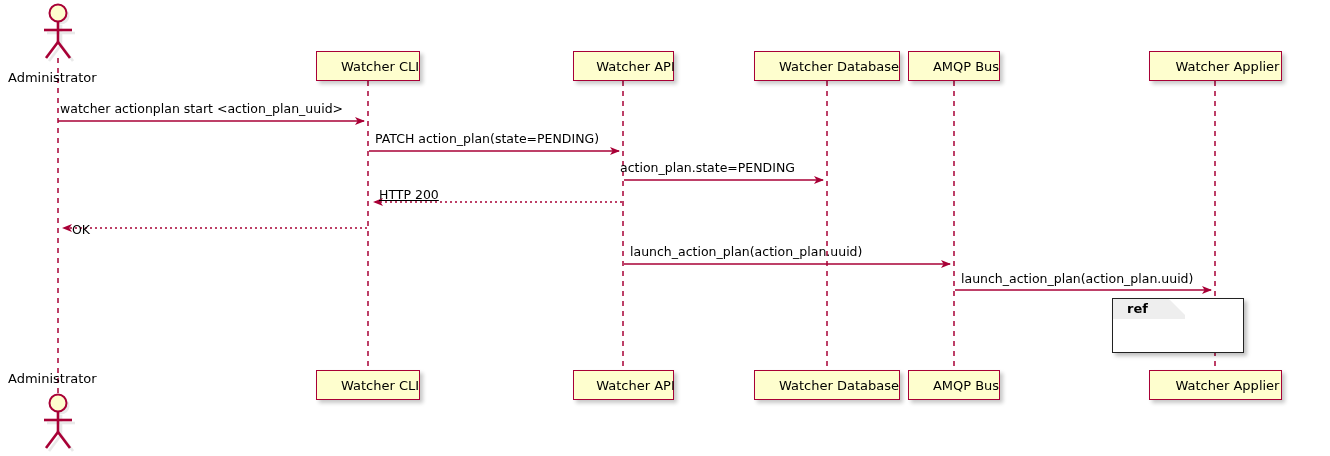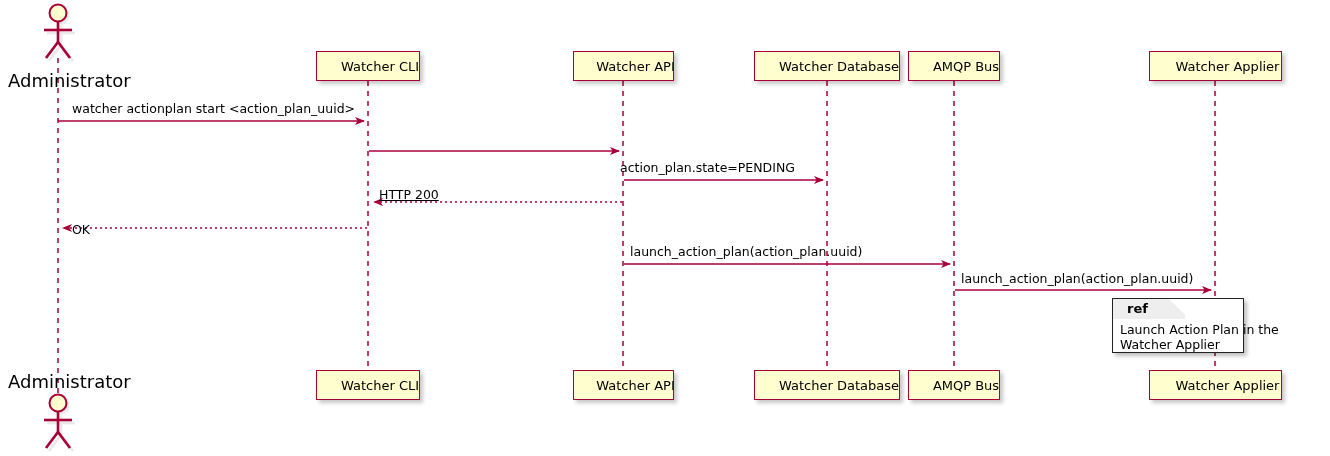--- a/index.html
+++ b/index.html
@@ -36,21 +36,21 @@
     display: flex;
     align-items: center;
     justify-content: center;
     white-space: nowrap;
     box-shadow: 3px 3px 4px rgba(0,0,0,0.22);
     padding-left: 24px;
   }
   
   .actor-label {
     position: absolute;
-    font-size: 18px;
+    font-size: 13px;
     color: #000000;
     white-space: nowrap;
   }
   
   .msg-label {
     position: absolute;
     font-size: 12.5px;
     color: #000000;
     white-space: nowrap;
     line-height: 1;
@@ -167,26 +167,26 @@
   <div class="participant" style="left:754px;  top:51px; width:146px; height:30px;">Watcher Database</div>
   <div class="participant" style="left:908px;  top:51px; width:92px;  height:30px;">AMQP Bus</div>
   <div class="participant" style="left:1149px; top:51px; width:133px; height:30px;">Watcher Applier</div>
 
   <div class="participant" style="left:316px;  top:370px; width:104px; height:30px;">Watcher CLI</div>
   <div class="participant" style="left:573px;  top:370px; width:101px; height:30px;">Watcher API</div>
   <div class="participant" style="left:754px;  top:370px; width:146px; height:30px;">Watcher Database</div>
   <div class="participant" style="left:908px;  top:370px; width:92px;  height:30px;">AMQP Bus</div>
   <div class="participant" style="left:1149px; top:370px; width:133px; height:30px;">Watcher Applier</div>
 
-  <div class="msg-label" style="left:72px;  top:103px;">watcher actionplan start &lt;action_plan_uuid&gt;</div>
+  <div class="msg-label" style="left:60px;  top:103px;">watcher actionplan start &lt;action_plan_uuid&gt;</div>
+  <div class="msg-label" style="left:375px; top:133px;">PATCH action_plan(state=PENDING)</div>
   <div class="msg-label" style="left:620px; top:162px;">action_plan.state=PENDING</div>
   <div class="msg-label" style="left:379px; top:189px;text-decoration:underline;">HTTP 200</div>
   <div class="msg-label" style="left:72px;  top:224px;">OK</div>
   <div class="msg-label" style="left:630px; top:246px;">launch_action_plan(action_plan.uuid)</div>
   <div class="msg-label" style="left:961px; top:273px;">launch_action_plan(action_plan.uuid)</div>
 
   <div class="ref-box" style="left:1112px; top:298px; width:132px; height:55px;">
     <div class="ref-tab"></div>
     <div class="ref-tab-label">ref</div>
-    <div class="ref-text">Launch Action Plan in the Watcher Applier</div>
   </div>
 
 </div>
 
 </body></html>

